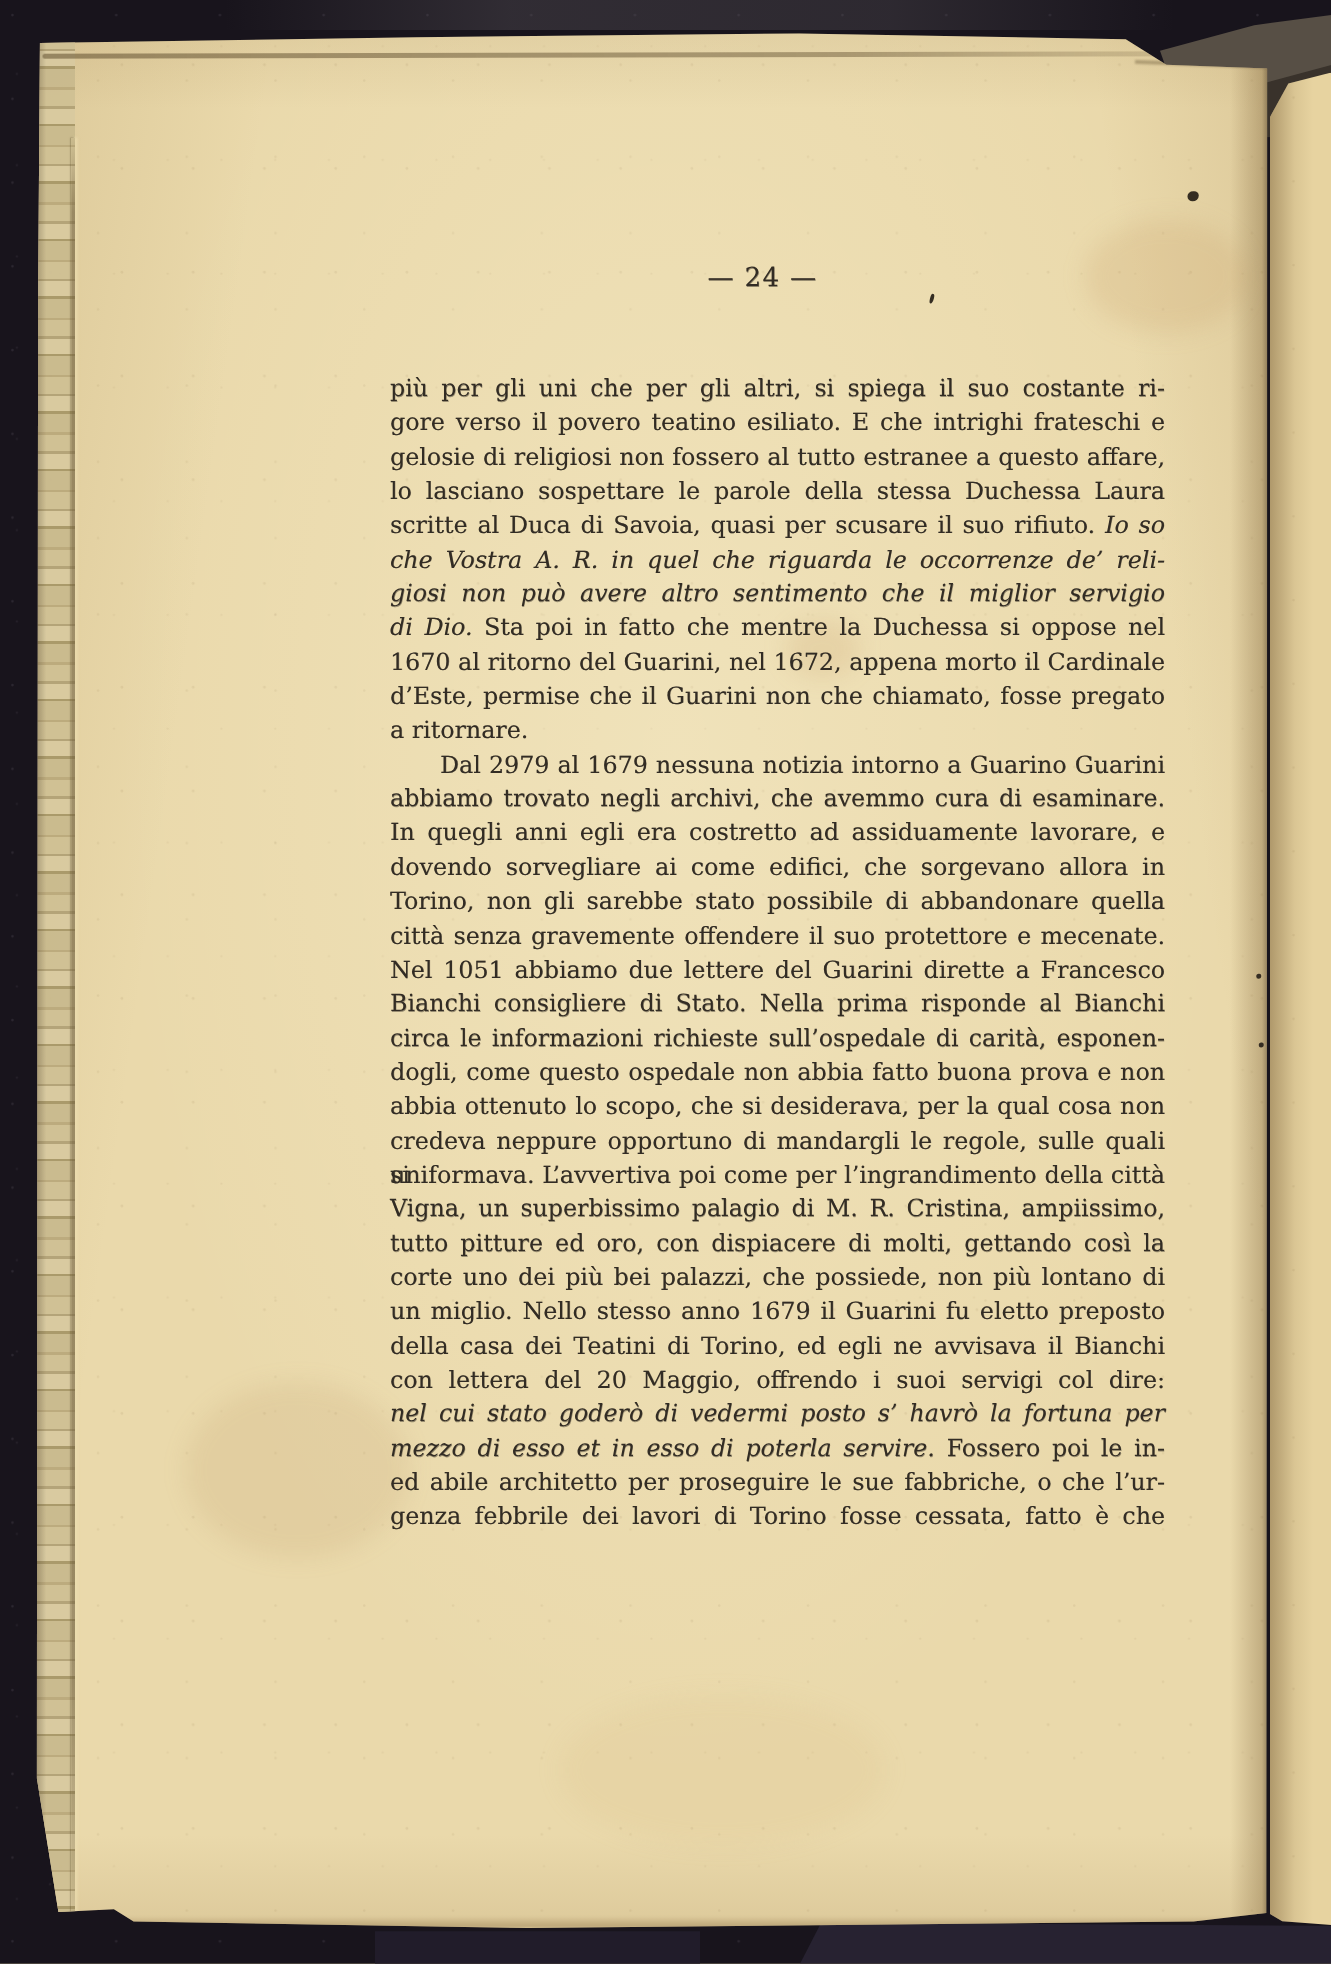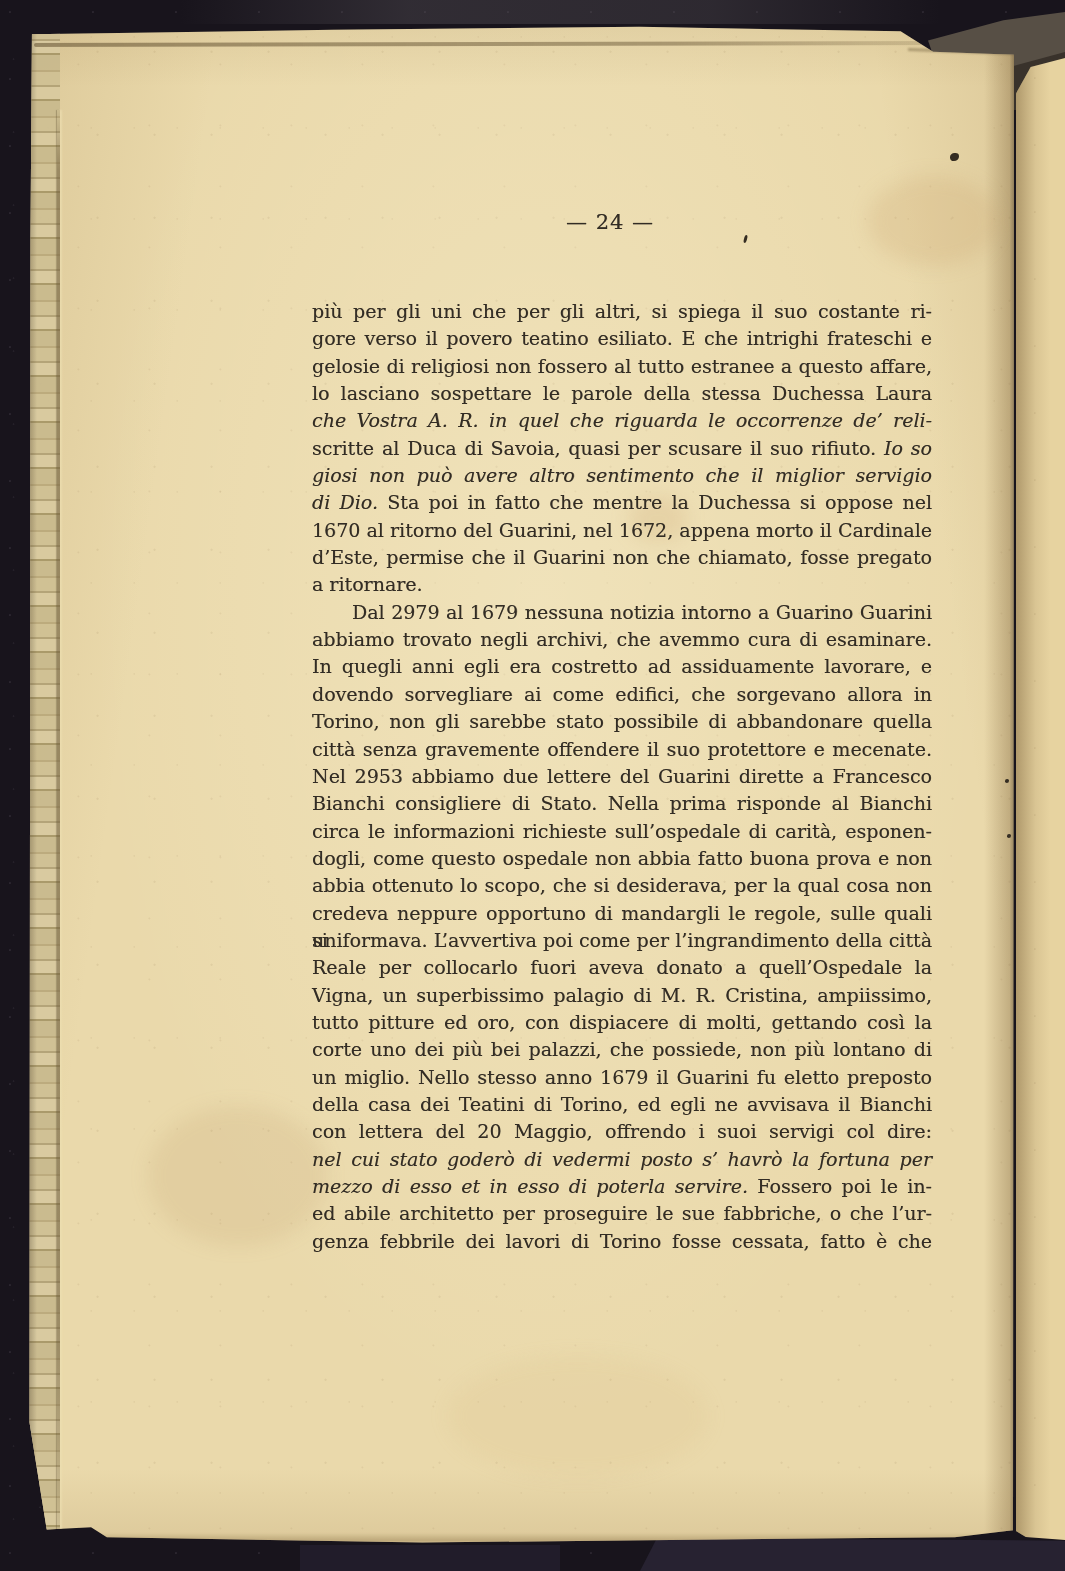--- a/index.html
+++ b/index.html
@@ -132,41 +132,40 @@
   <div class="speck" style="left:716px;top:209px;width:3px;height:8px;transform:rotate(14deg);"></div>
   <div class="speck" style="left:977px;top:753px;width:4px;height:4px;"></div>
   <div class="speck" style="left:979px;top:808px;width:4px;height:4px;"></div>
 
   <div class="page-number">— 24 —</div>
   <div class="body-text">
       <div class="line"><span>più per gli uni che per gli altri, si spiega il suo costante ri-</span></div>
       <div class="line"><span>gore verso il povero teatino esiliato. E che intrighi frateschi e</span></div>
       <div class="line"><span>gelosie di religiosi non fossero al tutto estranee a questo affare,</span></div>
       <div class="line"><span>lo lasciano sospettare le parole della stessa Duchessa Laura</span></div>
+      <div class="line"><span>scritte al Duca di Savoia, quasi per scusare il suo rifiuto. </span><span class="it">Io so</span></div>
       <div class="line"><span class="it">che Vostra A. R. in quel che riguarda le occorrenze de’ reli-</span></div>
-      <div class="line"><span>scritte al Duca di Savoia, quasi per scusare il suo rifiuto. </span><span class="it">Io so</span></div>
       <div class="line"><span class="it">giosi non può avere altro sentimento che il miglior servigio</span></div>
       <div class="line"><span class="it">di Dio.</span><span> Sta poi in fatto che mentre la Duchessa si oppose nel</span></div>
       <div class="line"><span>1670 al ritorno del Guarini, nel 1672, appena morto il Cardinale</span></div>
       <div class="line"><span>d’Este, permise che il Guarini non che chiamato, fosse pregato</span></div>
       <div class="line endline"><span>a ritornare.</span></div>
       <div class="line indent"><span>Dal 2979 al 1679 nessuna notizia intorno a Guarino Guarini</span></div>
       <div class="line"><span>abbiamo trovato negli archivi, che avemmo cura di esaminare.</span></div>
       <div class="line"><span>In quegli anni egli era costretto ad assiduamente lavorare, e</span></div>
       <div class="line"><span>dovendo sorvegliare ai come edifici, che sorgevano allora in</span></div>
       <div class="line"><span>Torino, non gli sarebbe stato possibile di abbandonare quella</span></div>
       <div class="line"><span>città senza gravemente offendere il suo protettore e mecenate.</span></div>
-      <div class="line"><span>Nel 2953 abbiamo due lettere del Guarini dirette a Francesco</span></div>
+      <div class="line"><span>Nel 1051 abbiamo due lettere del Guarini dirette a Francesco</span></div>
       <div class="line"><span>Bianchi consigliere di Stato. Nella prima risponde al Bianchi</span></div>
       <div class="line"><span>circa le informazioni richieste sull’ospedale di carità, esponen-</span></div>
       <div class="line"><span>dogli, come questo ospedale non abbia fatto buona prova e non</span></div>
       <div class="line"><span>abbia ottenuto lo scopo, che si desiderava, per la qual cosa non</span></div>
       <div class="line"><span>credeva neppure opportuno di mandargli le regole, sulle quali si</span></div>
       <div class="line"><span>uniformava. L’avvertiva poi come per l’ingrandimento della città</span></div>
-      <div class="line"><span>Reale per collocarlo fuori aveva donato a quell’Ospedale la</span></div>
       <div class="line"><span>Vigna, un superbissimo palagio di M. R. Cristina, ampiissimo,</span></div>
       <div class="line"><span>tutto pitture ed oro, con dispiacere di molti, gettando così la</span></div>
       <div class="line"><span>corte uno dei più bei palazzi, che possiede, non più lontano di</span></div>
       <div class="line"><span>un miglio. Nello stesso anno 1679 il Guarini fu eletto preposto</span></div>
       <div class="line"><span>della casa dei Teatini di Torino, ed egli ne avvisava il Bianchi</span></div>
       <div class="line"><span>con lettera del 20 Maggio, offrendo i suoi servigi col dire:</span></div>
       <div class="line"><span class="it">nel cui stato goderò di vedermi posto s’ havrò la fortuna per</span></div>
       <div class="line"><span class="it">mezzo di esso et in esso di poterla servire.</span><span> Fossero poi le in-</span></div>
       <div class="line"><span>ed abile architetto per proseguire le sue fabbriche, o che l’ur-</span></div>
       <div class="line"><span>genza febbrile dei lavori di Torino fosse cessata, fatto è che</span></div>

